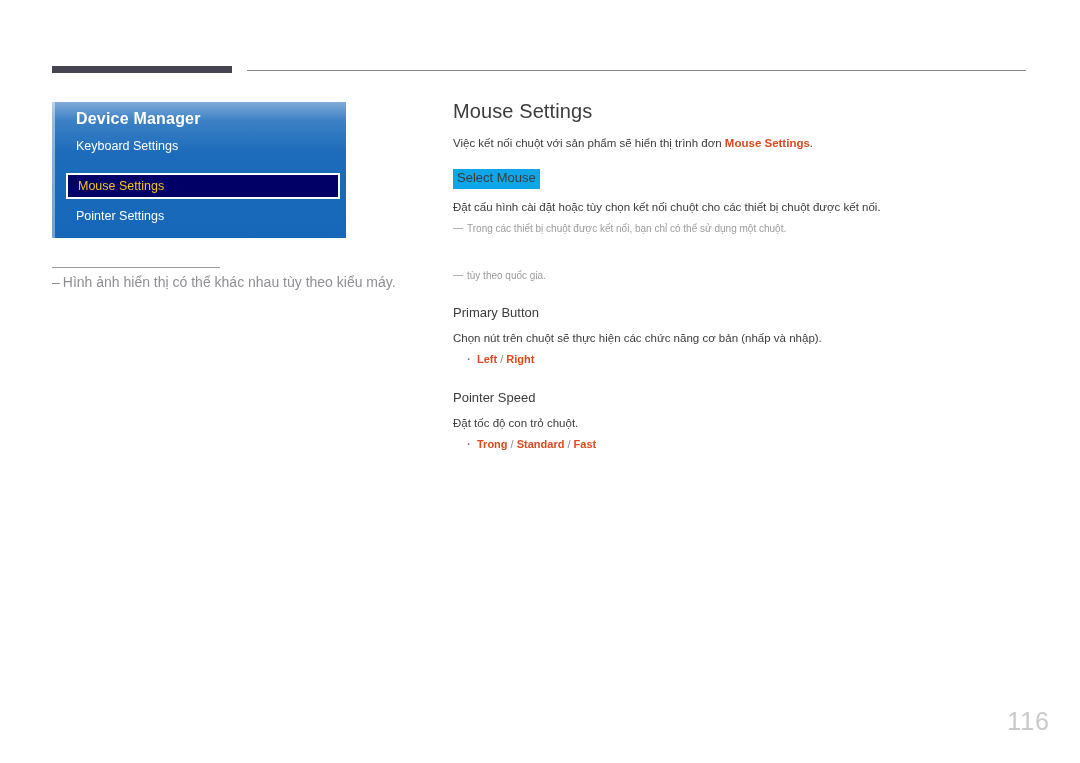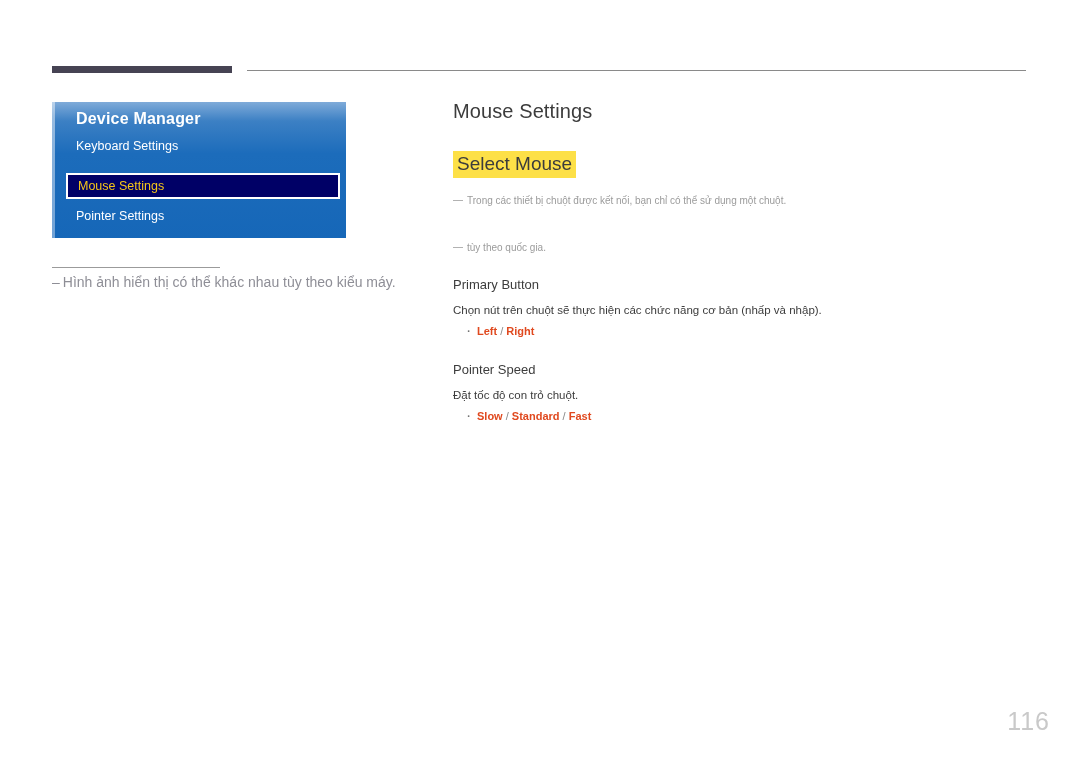--- a/index.html
+++ b/index.html
@@ -147,23 +147,23 @@
     line-height: 1.5;
     margin: 0;
   }
   .body-text .accent-bold {
     color: #e0491f;
     font-weight: bold;
   }
 
   .section-heading {
     display: inline-block;
-    background: #fde047;
-    color: #3c3c3c;
-    font-size: 19px;
+    background: #0ea5e9;
+    color: #3c3c3c;
+    font-size: 13px;
     line-height: 1.25;
     padding: 1px 4px 2px 4px;
     margin: 0;
     font-weight: normal;
   }
 
   .note-line {
     font-size: 10px;
     color: #9b9b9b;
     line-height: 1.5;
@@ -256,26 +256,28 @@
   <div class="left-note-rule"></div>
   <div class="left-note">
     <span class="dash">‒</span><span>Hình ảnh hiển thị có thể khác nhau tùy theo kiểu máy.</span>
   </div>
 </div>
 
 <div id="content-column">
 
   <h1 class="page-title">Mouse Settings</h1>
 
+  <p class="body-text"><span>Việc kết nối chuột với sản phẩm sẽ hiển thị trình đơn </span><span class="accent-bold">Mouse Settings</span><span>.</span></p>
 
   <div class="gap-md"></div>
 
   <div>
     <div><span class="section-heading">Select Mouse</span></div>
     <div class="gap-sm"></div>
+    <p class="body-text">Đặt cấu hình cài đặt hoặc tùy chọn kết nối chuột cho các thiết bị chuột được kết nối.</p>
     <div class="gap-xs"></div>
     <p class="note-line"><span class="note-dash">―</span><span>Trong các thiết bị chuột được kết nối, bạn chỉ có thể sử dụng một chuột.</span></p>
   </div>
 
   <div class="gap-lg"></div>
 
   <div>
     <div class="gap-sm"></div>
     <p class="note-line"><span class="note-dash">―</span><span>tùy theo quốc gia.</span></p>
   </div>
@@ -295,19 +297,19 @@
 
   <div class="gap-lg"></div>
 
   <div>
     <h3 class="sub-heading">Pointer Speed</h3>
     <div class="gap-sm"></div>
     <p class="body-text">Đặt tốc độ con trỏ chuột.</p>
     <div class="gap-xs"></div>
     <p class="opt-line">
       <span class="bullet">・</span>
-      <span class="opt">Slow</span><span class="sep"> / </span><span class="opt">Standard</span><span class="sep"> / </span><span class="opt">Fast</span>
+      <span class="opt">Trong</span><span class="sep"> / </span><span class="opt">Standard</span><span class="sep"> / </span><span class="opt">Fast</span>
     </p>
   </div>
 
 </div>
 
 <div id="page-number">116</div>
 
 </body></html>

